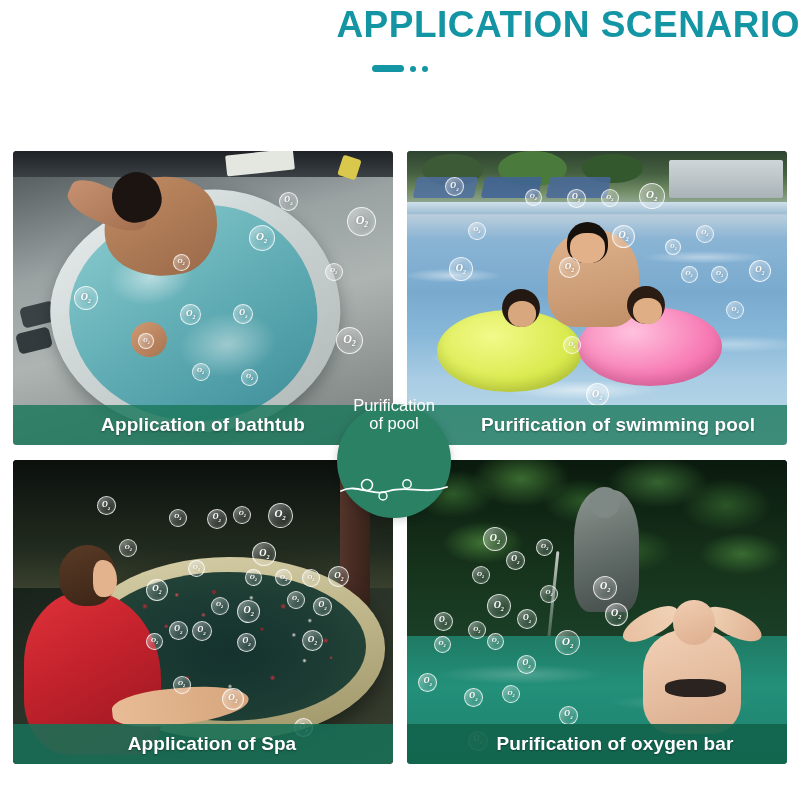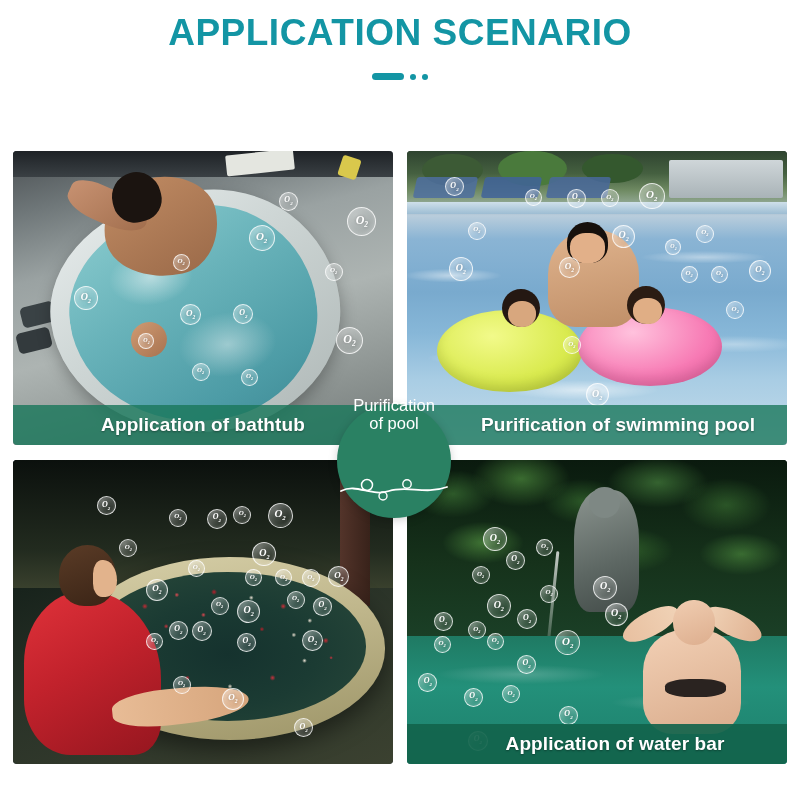--- a/index.html
+++ b/index.html
@@ -11,22 +11,22 @@
     width: 800px;
     height: 800px;
     font-family: "Liberation Sans", sans-serif;
     overflow: hidden;
     position: relative;
   }
 
   
   .header {
     width: 100%;
-    padding-top: 14px;
-    text-align: center;
+    padding-top: 6px;
+    text-align: right;
   }
   .page-title {
     font-size: 37px;
     font-weight: bold;
     letter-spacing: 0.5px;
     color: #1395A4;
     line-height: 1.05;
     margin: 0;
     font-family: "Liberation Sans", sans-serif;
   }
@@ -770,20 +770,21 @@
         <div class="bubble" style="left: 42%; top: 71%; width: 16px; height: 16px; font-size: 7px;">
           <span class="o2">O<sub>2</sub></span>
         </div>
         <div class="bubble" style="left: 55%; top: 75%; width: 20px; height: 20px; font-size: 9px;">
           <span class="o2">O<sub>2</sub></span>
         </div>
         <div class="bubble" style="left: 74%; top: 85%; width: 17px; height: 17px; font-size: 8px;">
           <span class="o2">O<sub>2</sub></span>
         </div>
       </div>
+    <div class="caption cap-bl">Application of Spa</div>
   </div>
 
   <div class="panel p-br">
     <div class="photo sc-oxy">
       <div class="oxy-jungle"></div>
       <div class="oxy-statue"></div>
       <div class="oxy-statue-head"></div>
       <div class="oxy-stream"></div>
       <div class="oxy-water"></div>
       <div class="oxy-arm-l"></div>
@@ -847,21 +848,21 @@
         <div class="bubble" style="left: 25%; top: 74%; width: 16px; height: 16px; font-size: 7px;">
           <span class="o2">O<sub>2</sub></span>
         </div>
         <div class="bubble" style="left: 40%; top: 81%; width: 17px; height: 17px; font-size: 8px;">
           <span class="o2">O<sub>2</sub></span>
         </div>
         <div class="bubble" style="left: 16%; top: 89%; width: 18px; height: 18px; font-size: 8px;">
           <span class="o2">O<sub>2</sub></span>
         </div>
       </div>
-    <div class="caption cap-br">Application of water bar</div>
+    <div class="caption cap-br">Purification of oxygen bar</div>
   </div>
 
 </div>
 
 <div class="badge">
   <div class="badge-text">
     <div>Purification</div>
     <div>of pool</div>
   </div>
   <svg class="badge-wave" viewBox="0 0 114 30">

